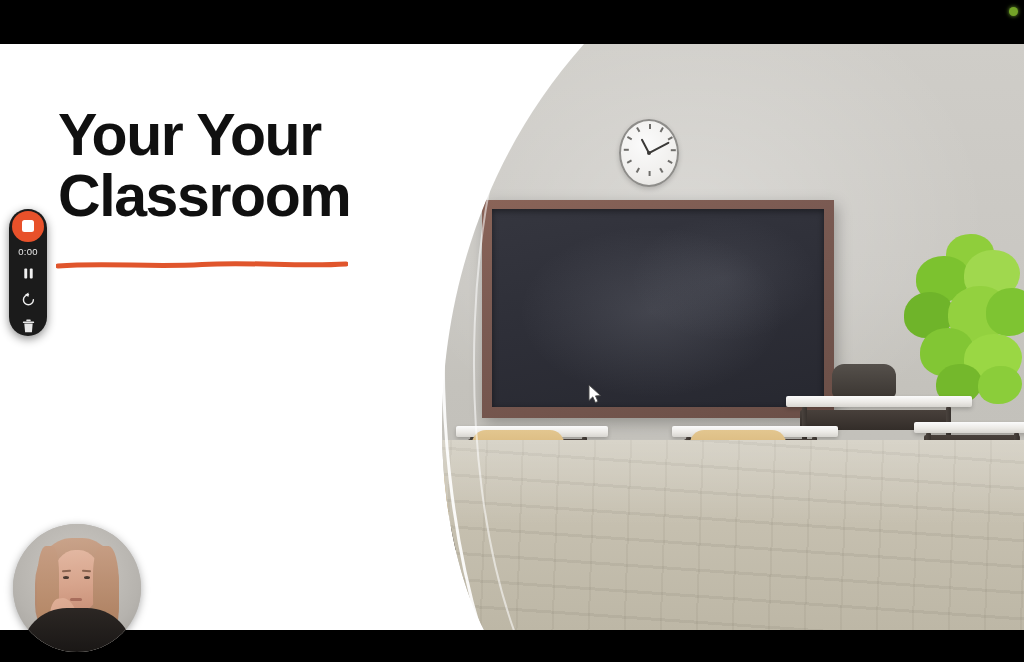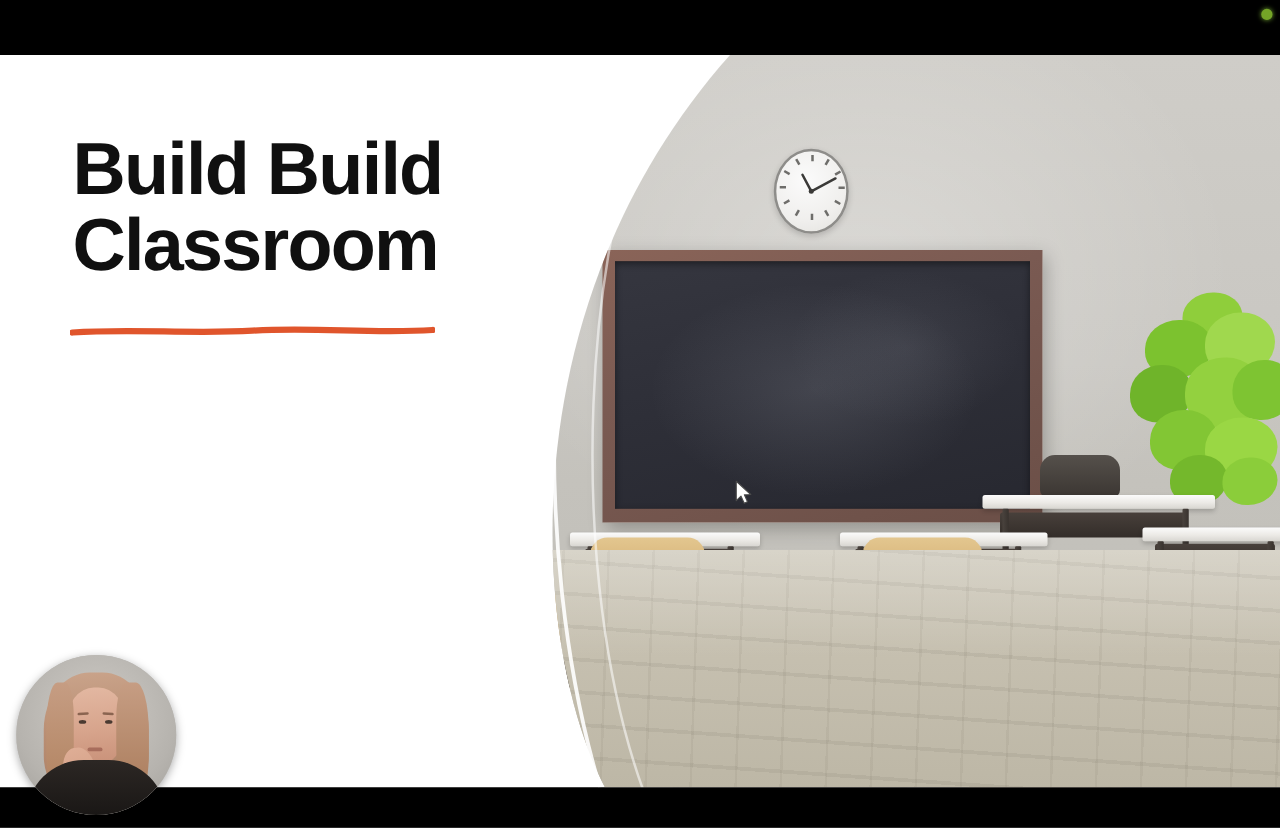--- a/index.html
+++ b/index.html
@@ -458,39 +458,68 @@
         <div class="floor-streaks"></div>
       </div>
     </div>
 
     <svg style="position:absolute;left:420px;top:0;width:220px;height:586px;z-index:9;pointer-events:none;" viewBox="0 0 220 586">
       <path d="M 92 -6 C 10 120 4 400 60 586" fill="none" stroke="#ffffff" stroke-width="3" opacity="0.9"></path>
       <path d="M 120 -6 C 42 130 32 420 96 592" fill="none" stroke="#ffffff" stroke-width="2" opacity="0.55"></path>
     </svg>
 
     <div class="title-block">
-      <h1 class="slide-title">Build Build
+      <h1 class="slide-title">Your Your
 Classroom</h1>
     </div>
 
     <div class="underline-wrap">
       <svg viewBox="0 0 292 12" width="292" height="12">
         <path d="M 2 7 C 50 3.5, 96 8.5, 146 5.5 C 196 2.6, 242 8, 290 5" fill="none" stroke="#e0552c" stroke-width="5" stroke-linecap="round"></path>
       </svg>
     </div>
 
     <svg class="cursor" width="16" height="22" viewBox="0 0 16 22">
       <path d="M1 1 L1 16.5 L4.8 12.9 L7.4 18.6 L10 17.4 L7.5 11.9 L12.6 11.6 Z" fill="#ffffff" stroke="#4a4a4a" stroke-width="0.9" stroke-linejoin="round"></path>
     </svg>
   </div>
 
   <div class="bar-top"></div>
   <div class="bar-bottom"></div>
   <div class="rec-dot"></div>
 
+  <div class="recorder">
+    <button class="stop-btn" title="Stop recording">
+      <span class="sq"></span>
+    </button>
+
+    <div class="rec-timer">0:00</div>
+
+    <div class="ctl" title="Pause recording">
+      <svg width="13" height="13" viewBox="0 0 13 13">
+        <rect x="2.3" y="1.6" width="2.9" height="9.8" rx="0.9" fill="#f0f0f0"></rect>
+        <rect x="7.8" y="1.6" width="2.9" height="9.8" rx="0.9" fill="#f0f0f0"></rect>
+      </svg>
+    </div>
+
+    <div class="ctl" title="Restart recording">
+      <svg width="15" height="15" viewBox="0 0 16 16">
+        <path d="M13.2 8.3 A5.3 5.3 0 1 1 8 3" fill="none" stroke="#f0f0f0" stroke-width="1.5" stroke-linecap="round"></path>
+        <path d="M8 0.6 L8 5.2 L4.3 3" fill="#f0f0f0"></path>
+      </svg>
+    </div>
+
+    <div class="ctl" title="Delete recording">
+      <svg width="13" height="14" viewBox="0 0 13 14">
+        <rect x="4.3" y="0.6" width="4.4" height="1.7" rx="0.6" fill="#e8e8e8"></rect>
+        <rect x="0.9" y="2.4" width="11.2" height="1.7" rx="0.7" fill="#e8e8e8"></rect>
+        <path d="M2.3 4.6 L10.7 4.6 L9.9 13.3 L3.1 13.3 Z" fill="#e8e8e8"></path>
+      </svg>
+    </div>
+  </div>
 
   <div class="avatar" title="Presenter webcam">
     <div class="av-bg"></div>
     <div class="av-hair"></div>
     <div class="av-face">
       <div class="av-brow" style="left:9px;top:20px;transform:rotate(-4deg);"></div>
       <div class="av-brow" style="left:29px;top:20px;transform:rotate(4deg);"></div>
       <div class="av-eye" style="left:10px;top:26px;"></div>
       <div class="av-eye" style="left:31px;top:26px;"></div>
     </div>

